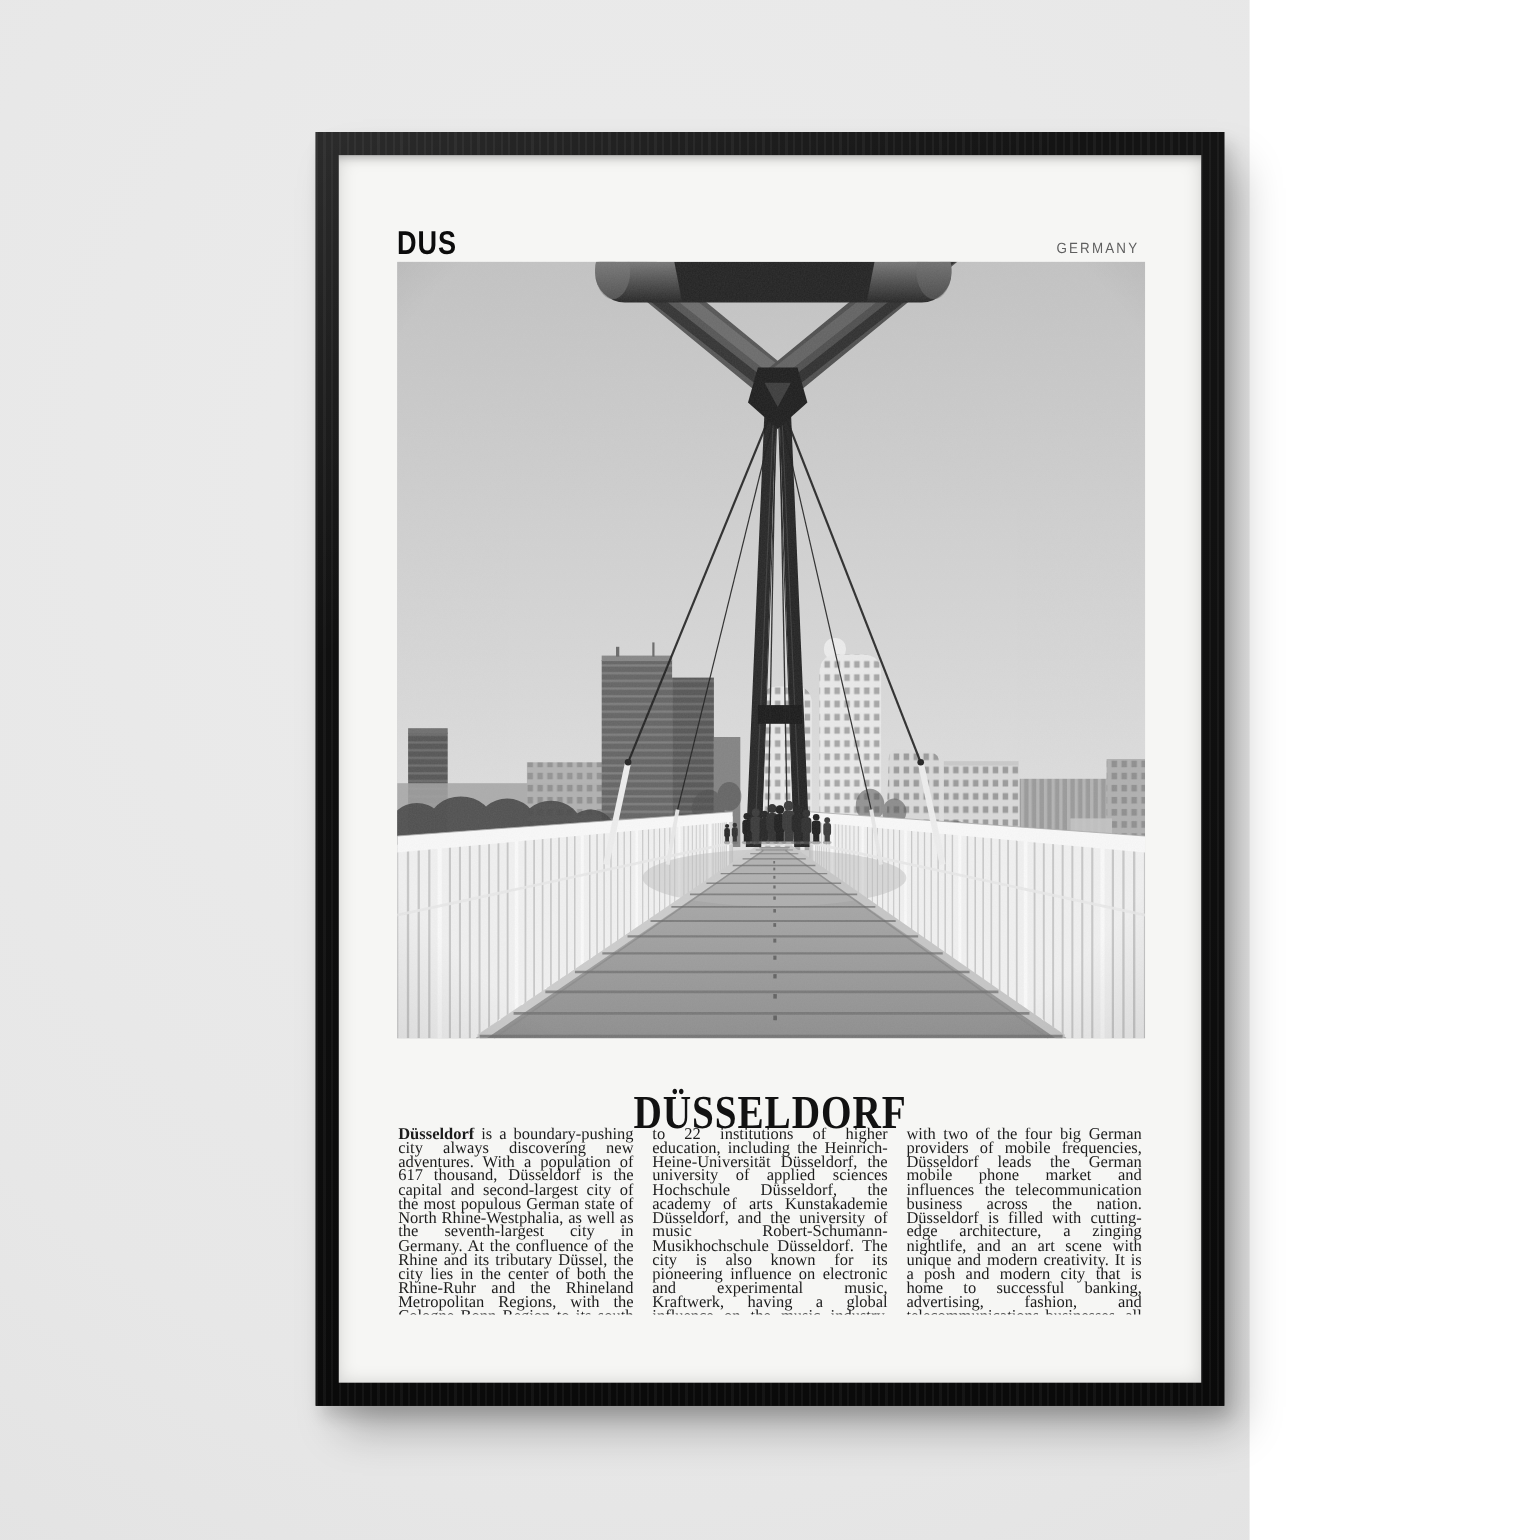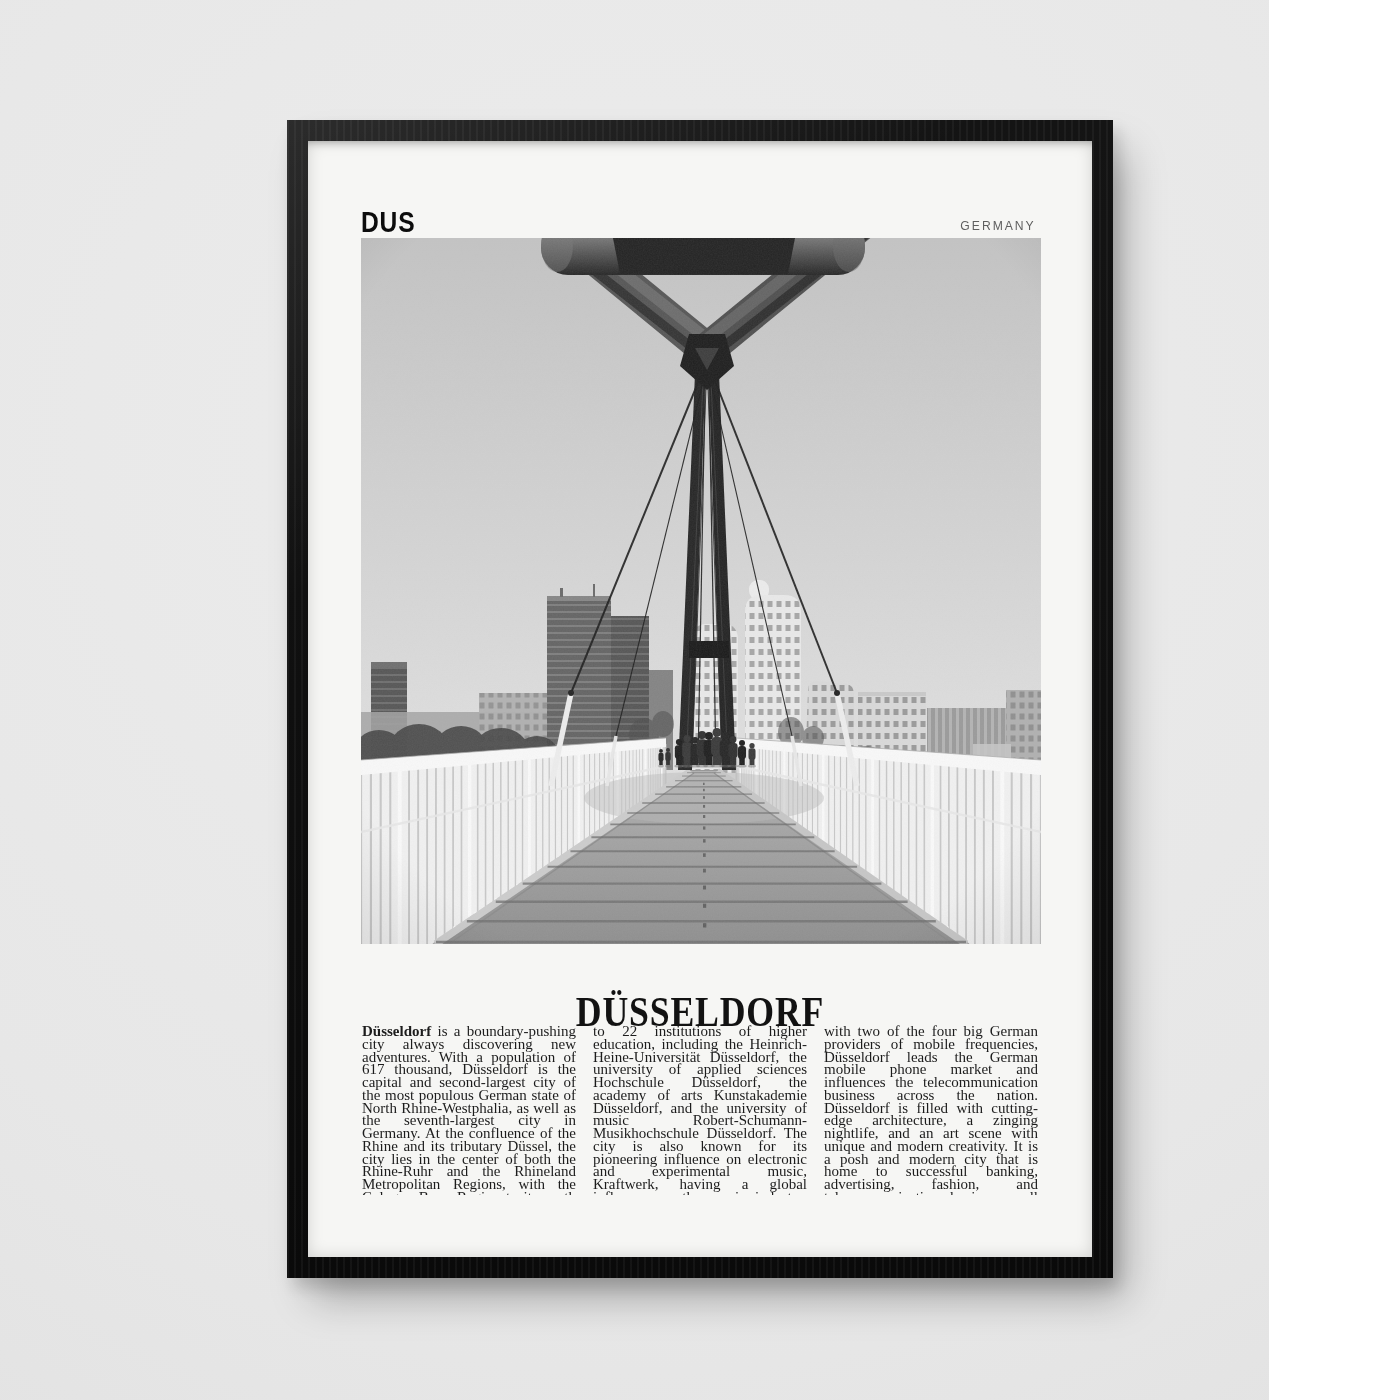--- a/index.html
+++ b/index.html
@@ -1,18 +1,18 @@
 <!DOCTYPE html>
 <html><head>
 <meta charset="utf-8">
 <style>
   html,body{margin:0;padding:0;}
   body{width:1400px;height:1400px;overflow:hidden;
        font-family:"Liberation Sans",sans-serif;}
-  .wall{position:absolute;inset:0;width:1269px;height:1400px;
+  .wall{position:absolute;inset:0;width:1136px;height:1400px;
         background:radial-gradient(130% 110% at 50% 32%, #ececec 0%, #e7e7e7 55%, #dedede 100%);}
   .frame{position:absolute;left:287px;top:120px;width:826px;height:1158px;box-sizing:border-box;
          padding:21px;background:#0d0d0d;
          background-image:repeating-linear-gradient(90deg, rgba(255,255,255,.045) 0 2px, rgba(0,0,0,0) 2px 7px),
                           linear-gradient(180deg,#141414,#0a0a0a);
          box-shadow:18px 26px 38px -6px rgba(0,0,0,.28), 6px 10px 14px rgba(0,0,0,.14);}
   .frame::before{content:"";position:absolute;inset:0;pointer-events:none;
          background:linear-gradient(145deg, rgba(255,255,255,.10), rgba(255,255,255,0) 28%);}
   .mat{position:relative;width:100%;height:100%;background:#f6f6f4;
        box-shadow:inset 0 0 16px rgba(0,0,0,.15), inset 0 8px 10px -8px rgba(0,0,0,.35);}

